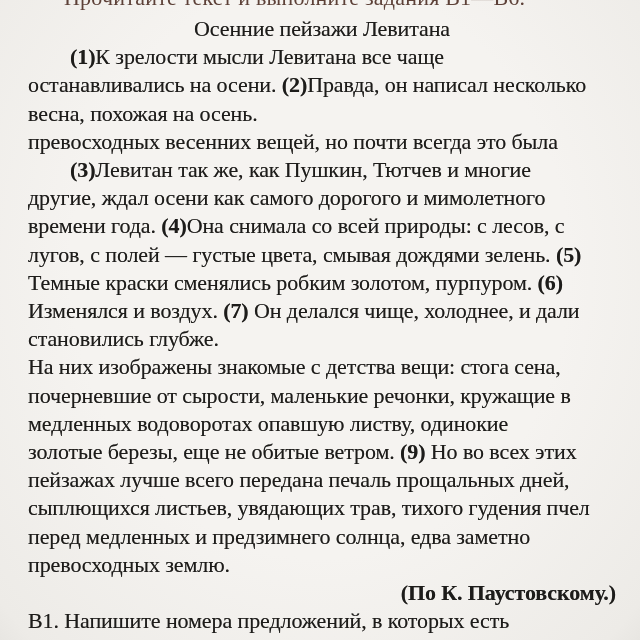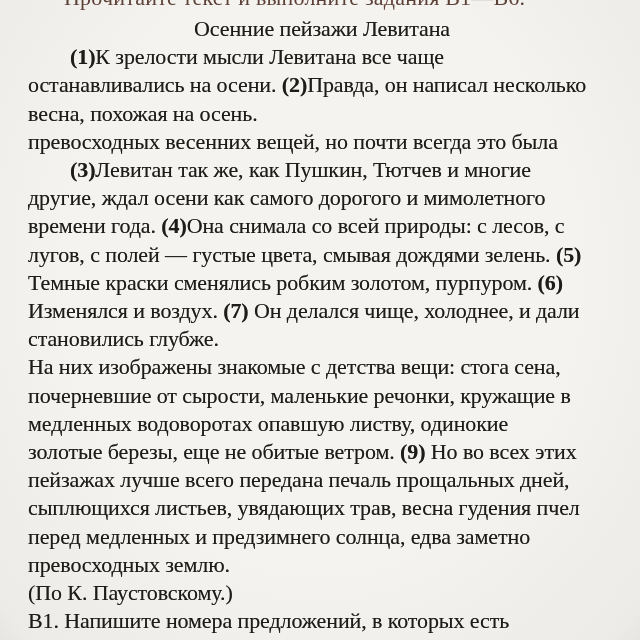--- a/index.html
+++ b/index.html
@@ -38,22 +38,23 @@
     text-align: center;
     white-space: nowrap;
   }
   .line {
     white-space: nowrap;
   }
   .para .line.first {
     text-indent: 42px;
   }
   .attribution {
-    text-align: left;
+    text-align: right;
     white-space: nowrap;
+    font-weight: bold;
   }
   .question {
     white-space: nowrap;
   }
   b { font-weight: bold; }
 </style>
 </head>
 <body>
 
 <div class="page">
@@ -80,21 +81,21 @@
       <div class="line boldnums">Изменялся и воздух. <b>(7)</b> Он делался чище, холоднее, и дали</div>
       <div class="line boldnums">становились глубже.</div>
     </div>
 
     <div class="para">
       <div class="line boldnums">На них изображены знакомые с детства вещи: стога сена,</div>
       <div class="line boldnums">почерневшие от сырости, маленькие речонки, кружащие в</div>
       <div class="line boldnums">медленных водоворотах опавшую листву, одинокие</div>
       <div class="line boldnums">золотые березы, еще не обитые ветром. <b>(9)</b> Но во всех этих</div>
       <div class="line boldnums">пейзажах лучше всего передана печаль прощальных дней,</div>
-      <div class="line boldnums">сыплющихся листьев, увядающих трав, весна гудения пчел</div>
+      <div class="line boldnums">сыплющихся листьев, увядающих трав, тихого гудения пчел</div>
       <div class="line boldnums">перед медленных и предзимнего солнца, едва заметно</div>
       <div class="line boldnums">превосходных землю.</div>
     </div>
 
     <div class="attribution">(По К. Паустовскому.)</div>
 
     <div class="question">В1. Напишите номера предложений, в которых есть</div>
 
   </div>
 </div>

